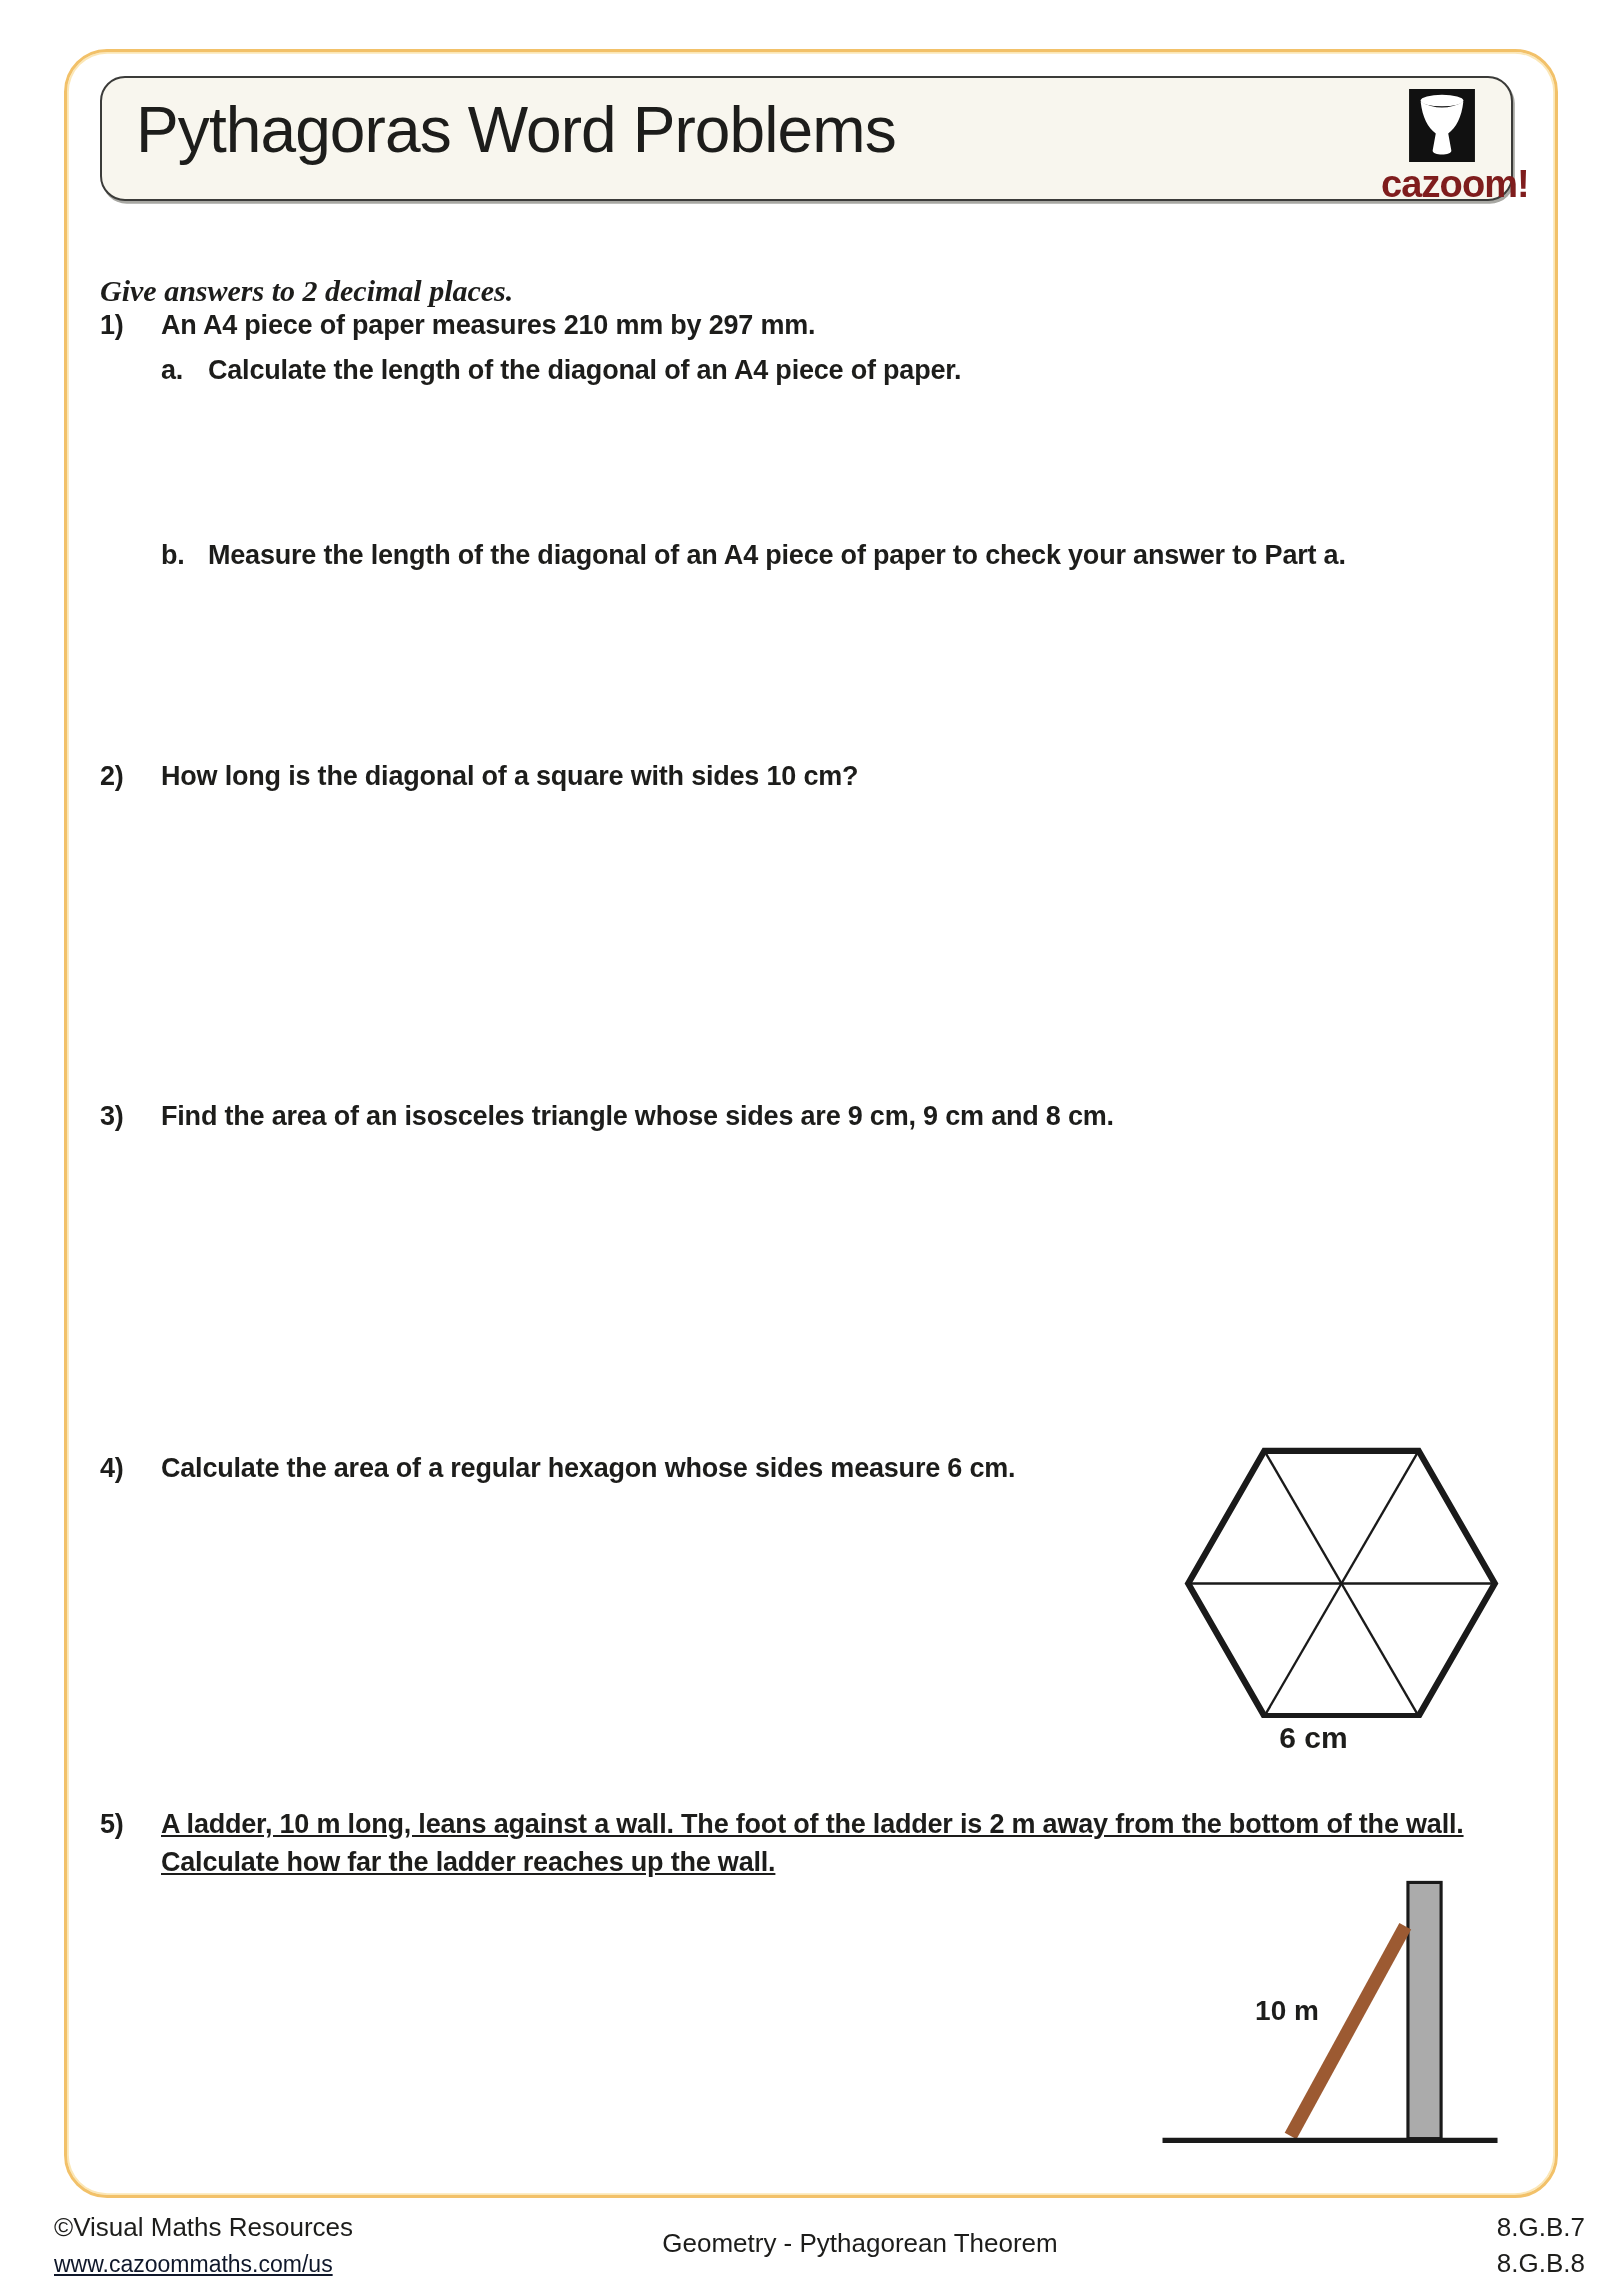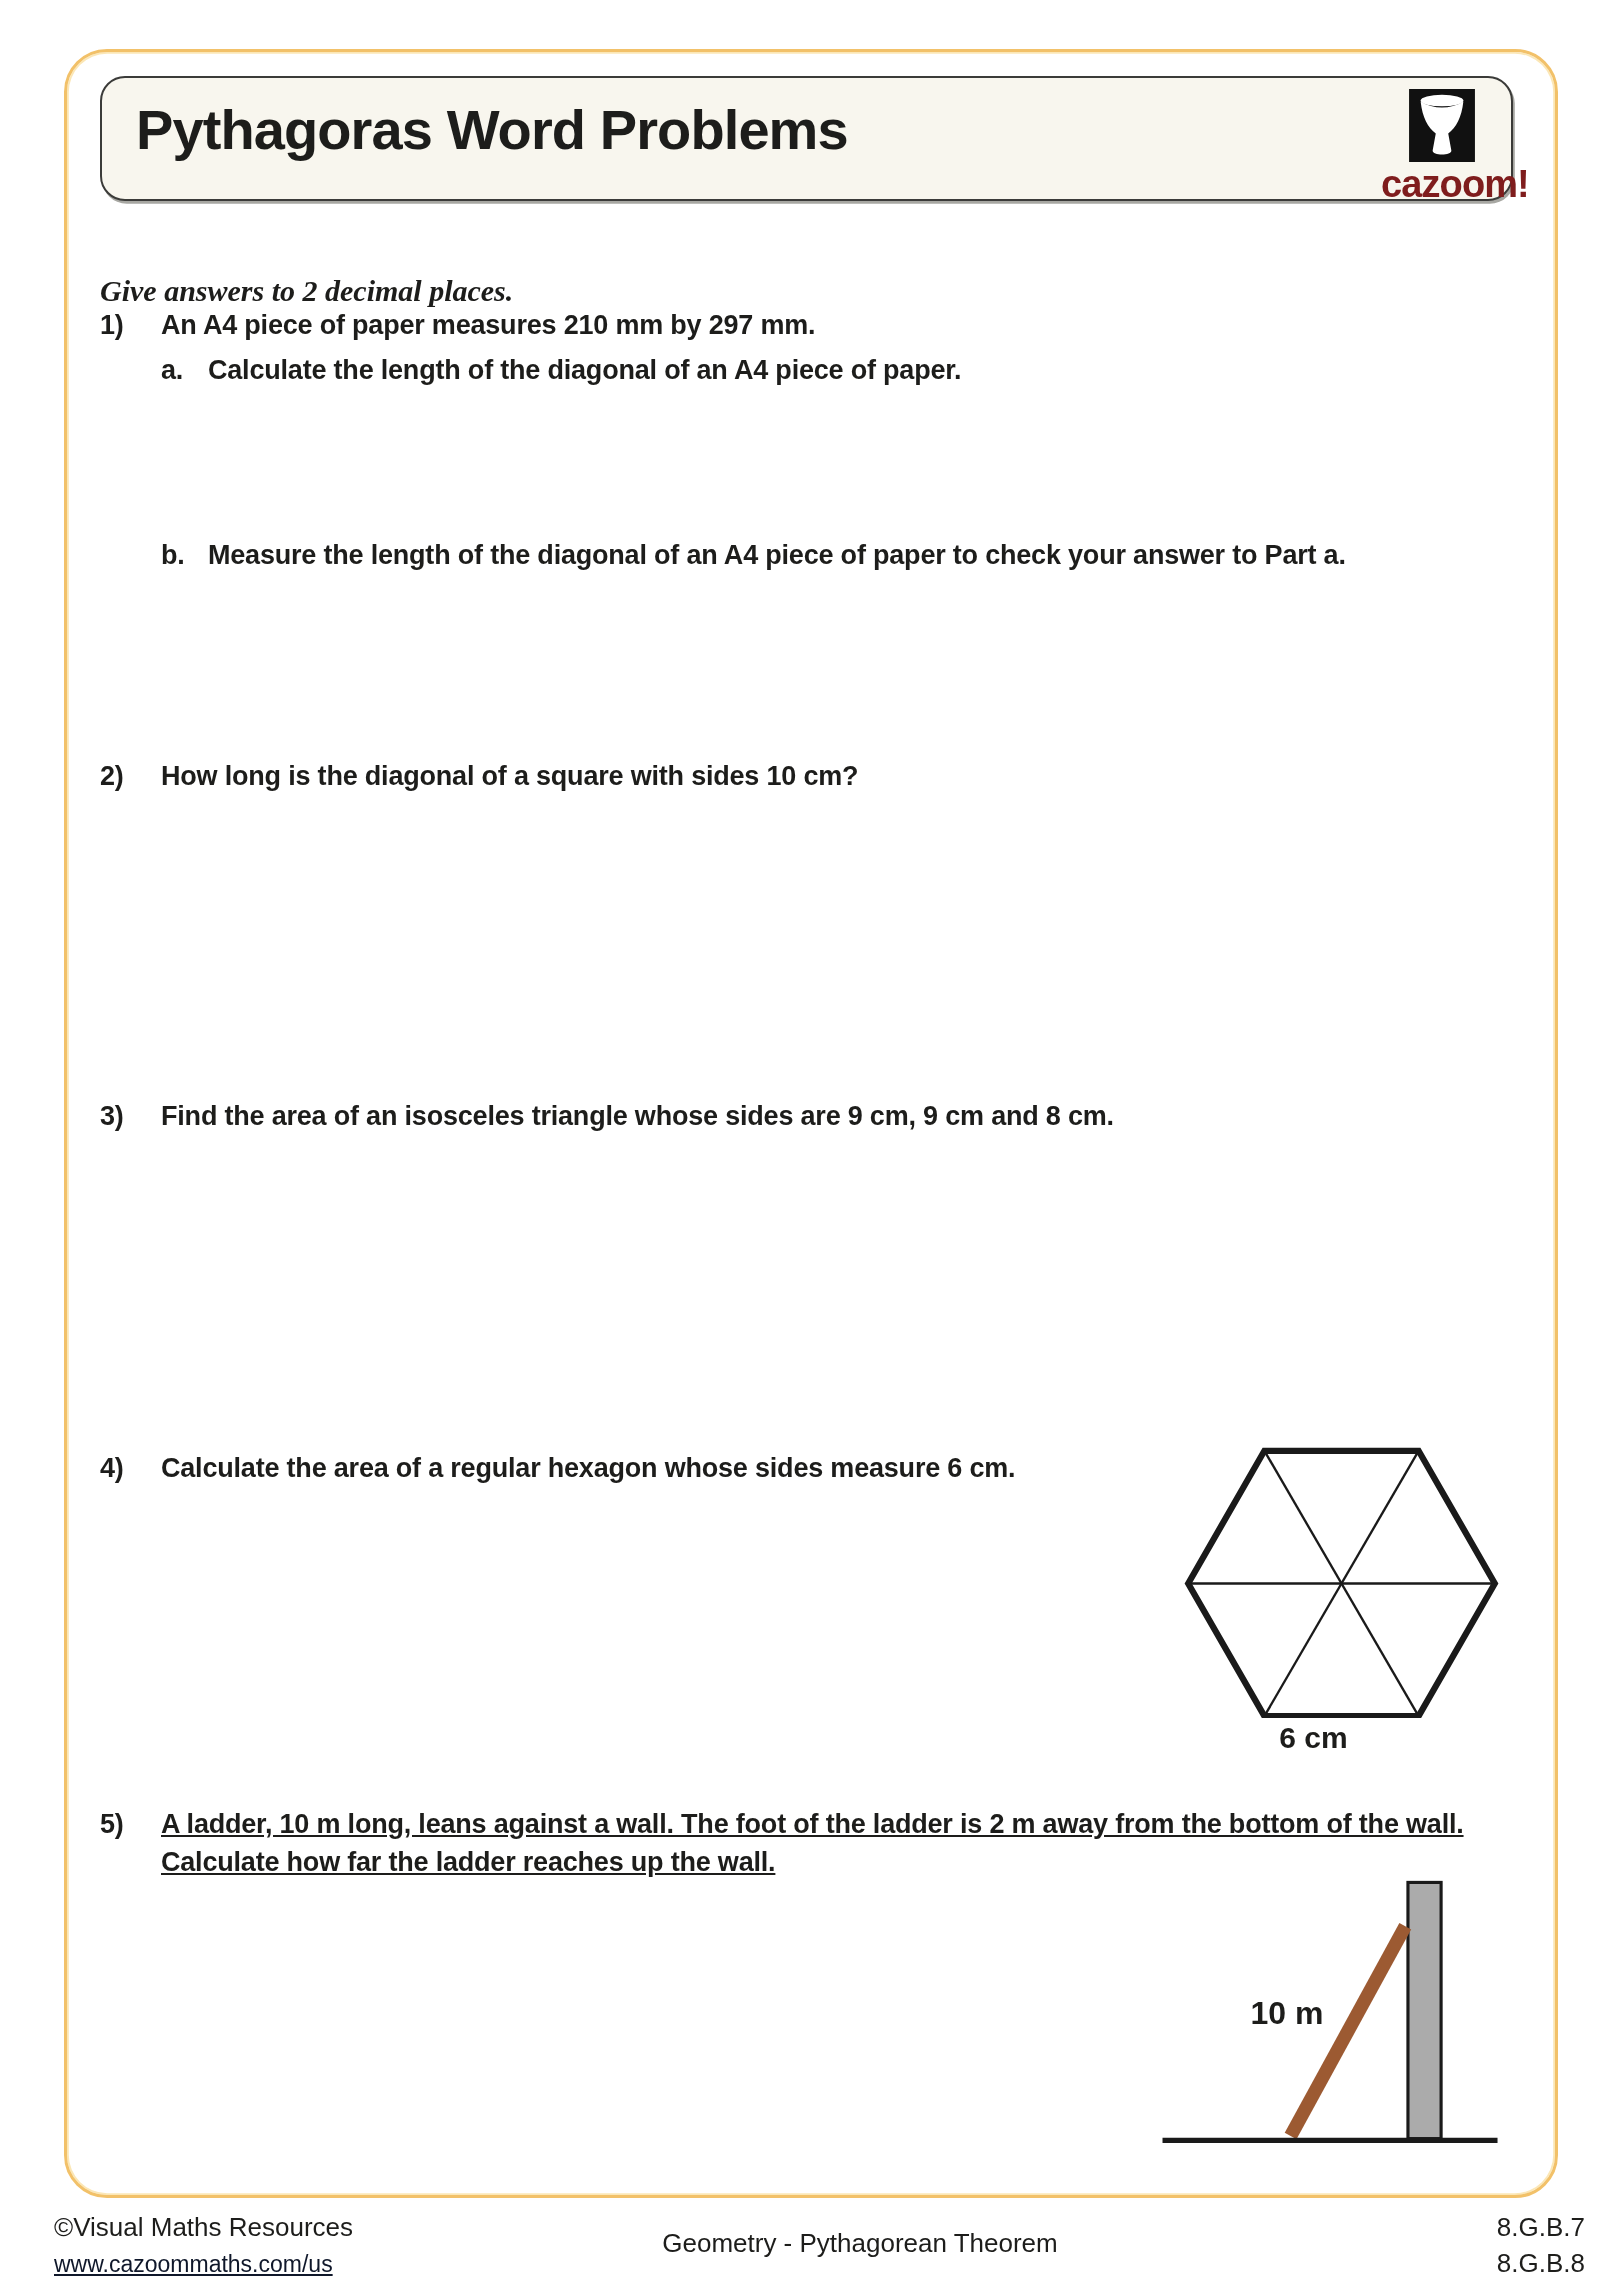--- a/index.html
+++ b/index.html
@@ -29,22 +29,22 @@
     border: 2.7px solid #3b3b39;
     border-radius: 25px;
     box-shadow: 1.8px 2.7px 0 #a7a7a2;
   }
   .title-text {
     position: absolute;
     left: 34px; top: 0;
     height: 103px;
     display: flex;
     align-items: center;
-    font-size: 56px;
-    font-weight: 700;
+    font-size: 64px;
+    font-weight: 400;
     letter-spacing: -0.9px;
     white-space: nowrap;
   }
   .logo {
     position: absolute;
     left: 1279px; top: 10.7px;
     width: 122px;
     text-align: center;
   }
   .logo-square { display: inline-block; line-height: 0; }
@@ -102,21 +102,21 @@
   .ladder-figure {
     position: absolute;
     left: 1124px; top: 1876px;
     width: 421px; height: 278px;
   }
   .ladder-label {
     position: absolute;
     left: 1211px; top: 1995px;
     width: 152px;
     text-align: center;
-    font-size: 32px;
+    font-size: 28px;
     font-weight: 700;
   }
   .footer-left {
     position: absolute;
     left: 54px; top: 2209px;
     font-size: 26px;
     line-height: 36px;
   }
   .footer-link {
     color: #0f172a;

